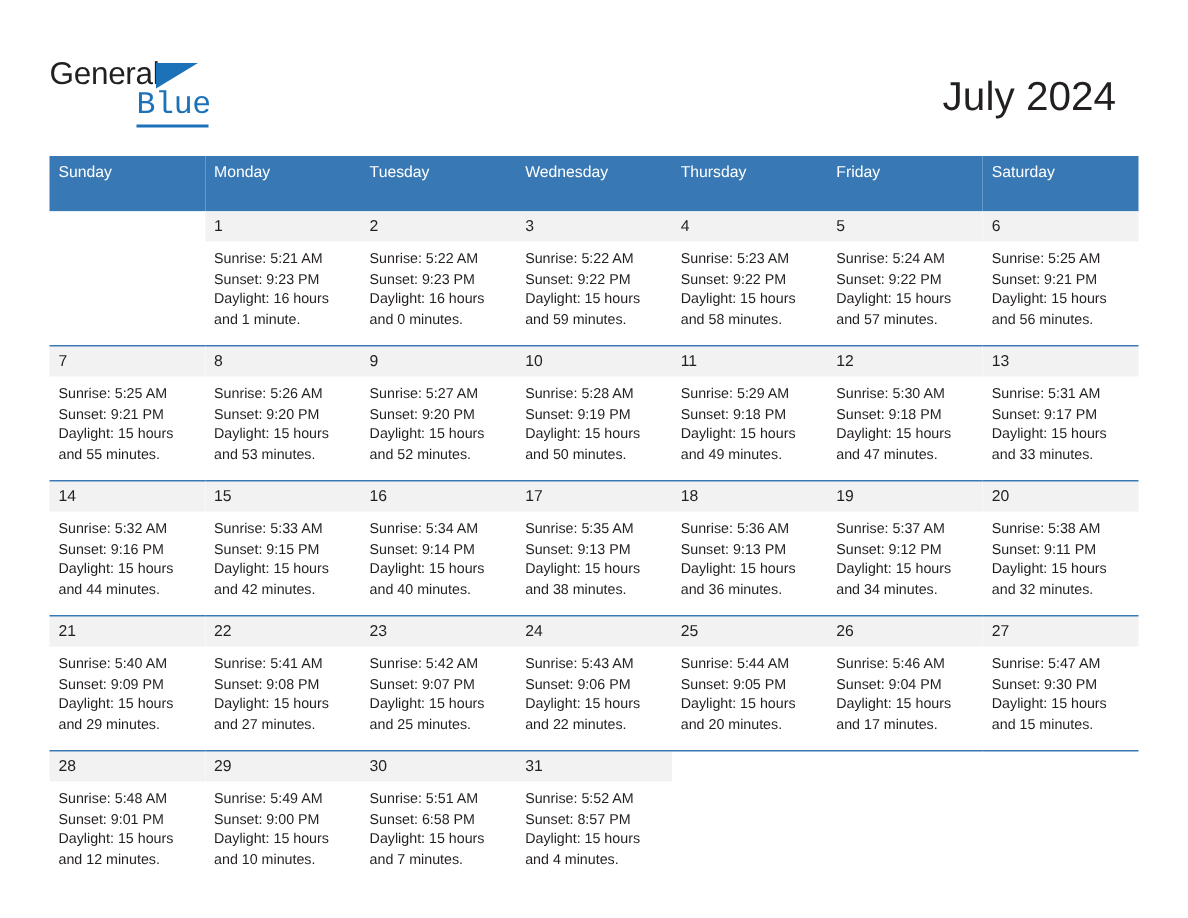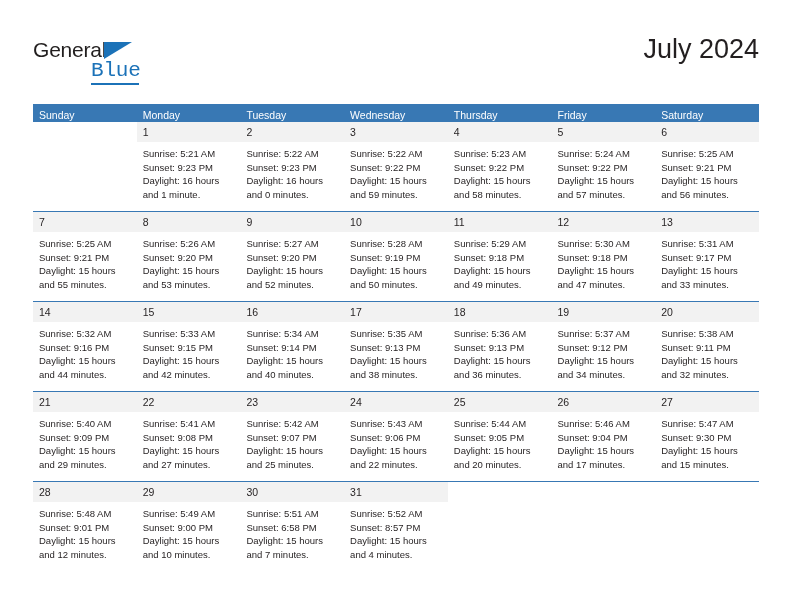--- a/index.html
+++ b/index.html
@@ -81,21 +81,21 @@
     position: absolute;
     right: 33px;
     top: 33px;
     text-align: right;
   }
   .title-main {
     font-size: 27px;
     color: #231f20;
     line-height: 32px;
     font-weight: normal;
-    margin: 0;
+    margin: 15px;
   }
   .title-sub {
     font-size: 14px;
     color: #231f20;
     line-height: 20px;
     margin: 6px 0 0 0;
     font-weight: normal;
   }
 
   
@@ -106,21 +106,21 @@
     width: 726px;
     border-collapse: collapse;
     table-layout: fixed;
   }
   .calendar th {
     background: #3878b4;
     color: #ffffff;
     font-size: 10.5px;
     font-weight: normal;
     text-align: left;
-    padding: 5px 0 1px 6px;
+    padding: 5px 0 20px 6px;
     height: 12px;
     border: none;
   }
   .calendar col {
     width: 103.7px;
   }
 
   td.daycell {
     vertical-align: top;
     padding: 0;

